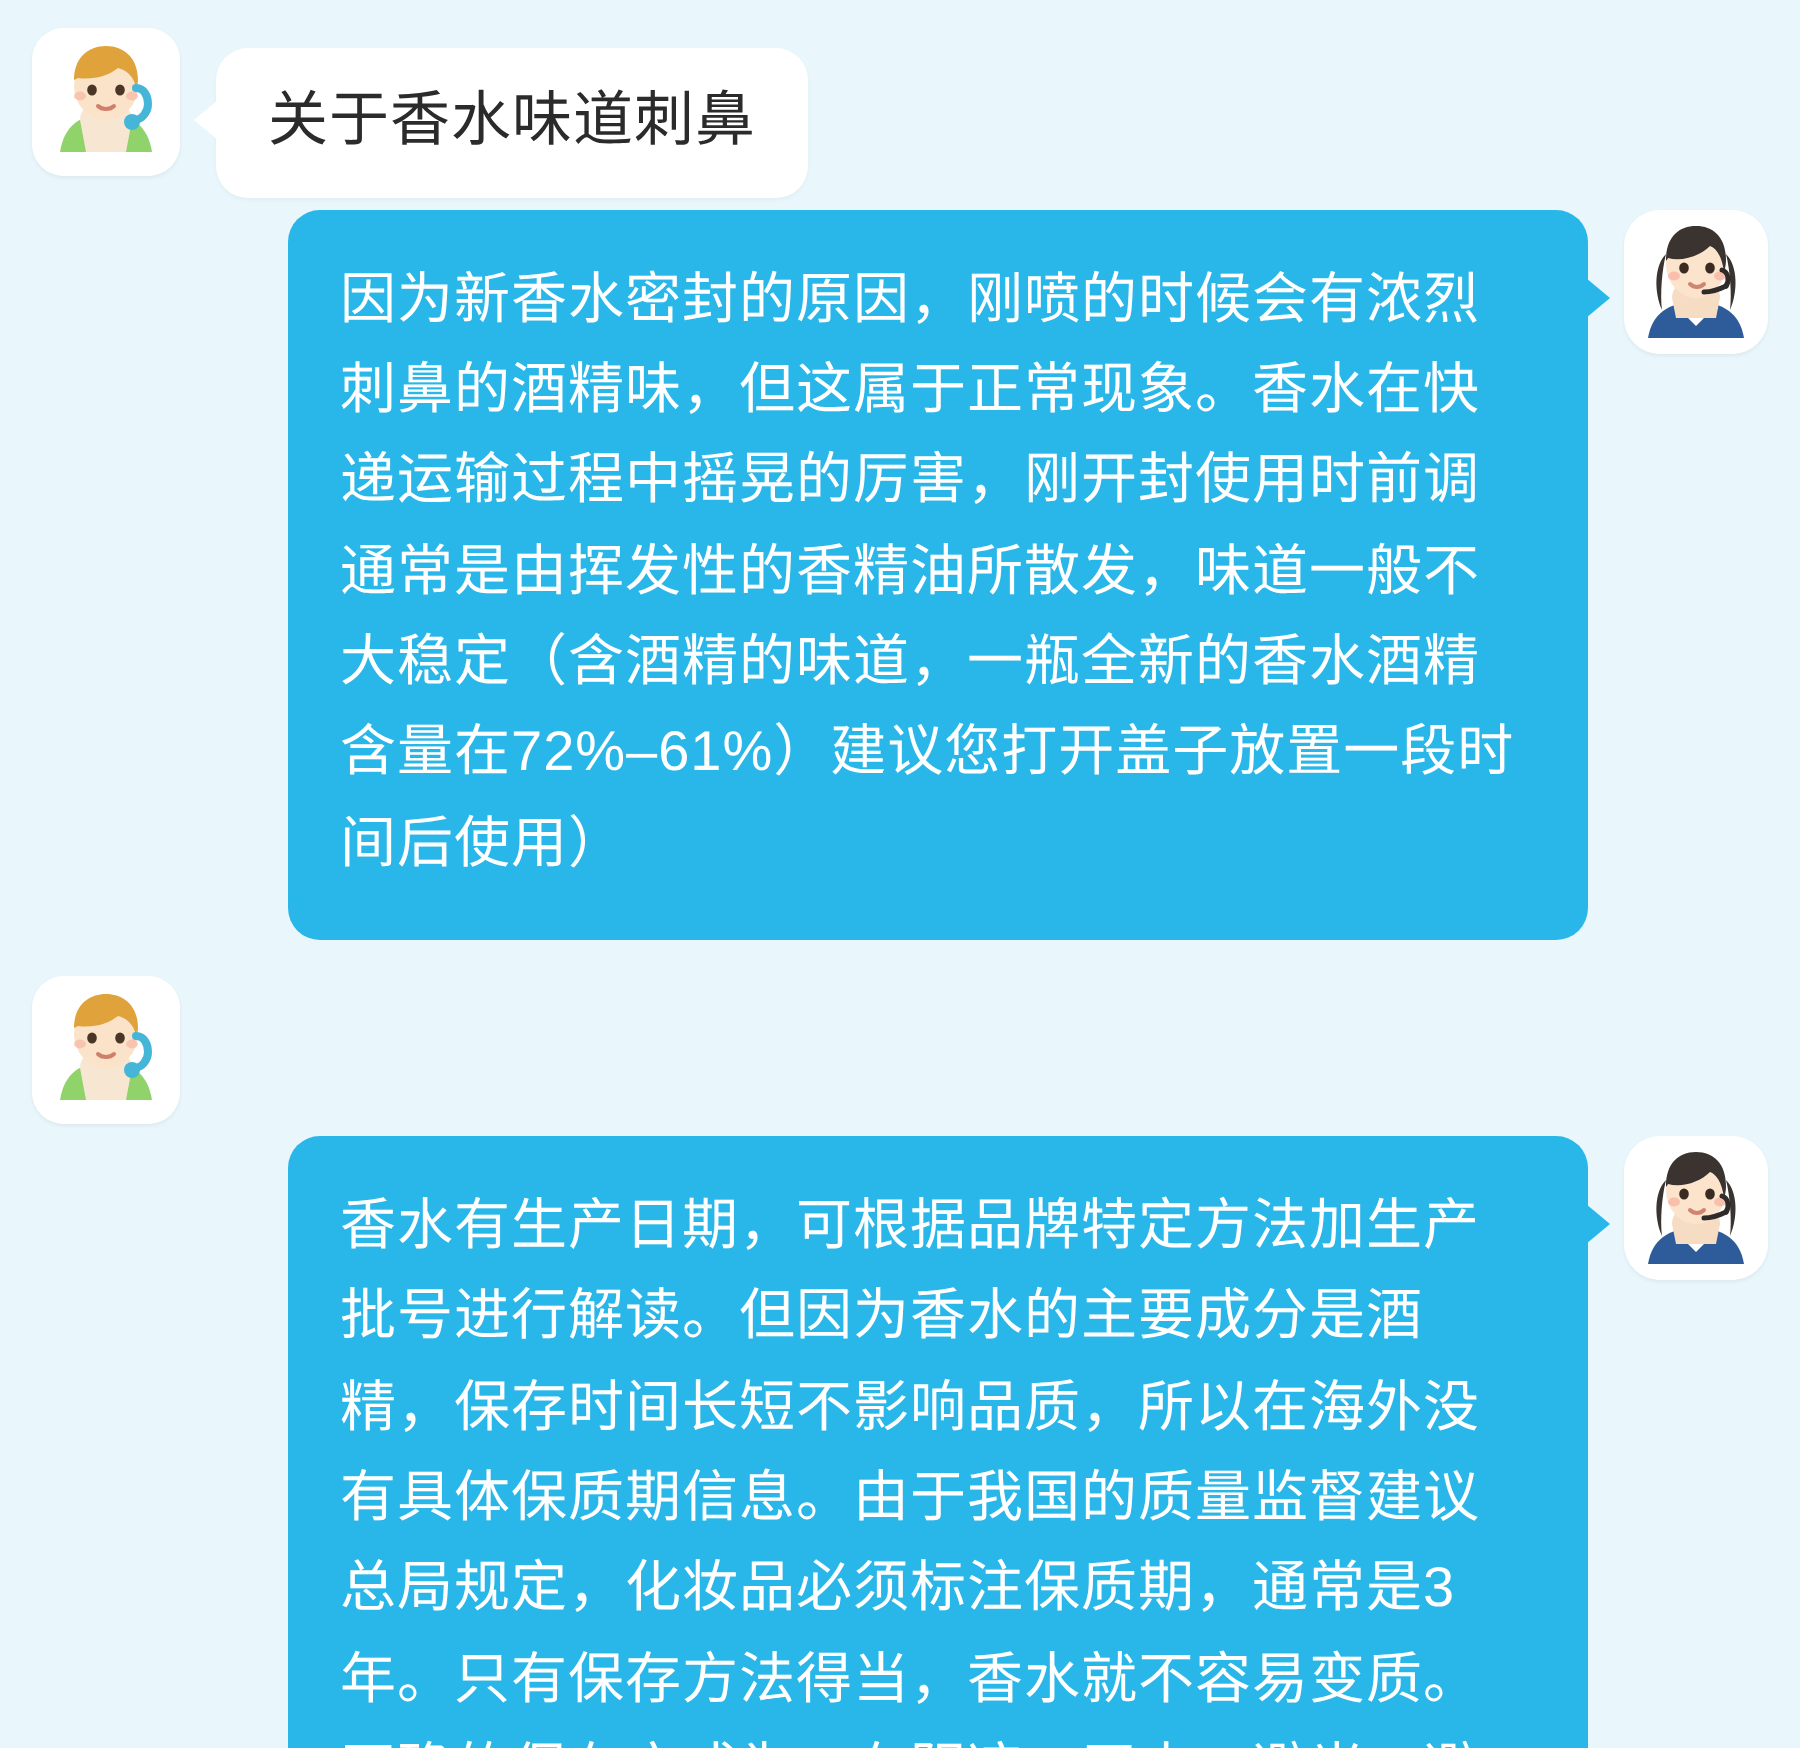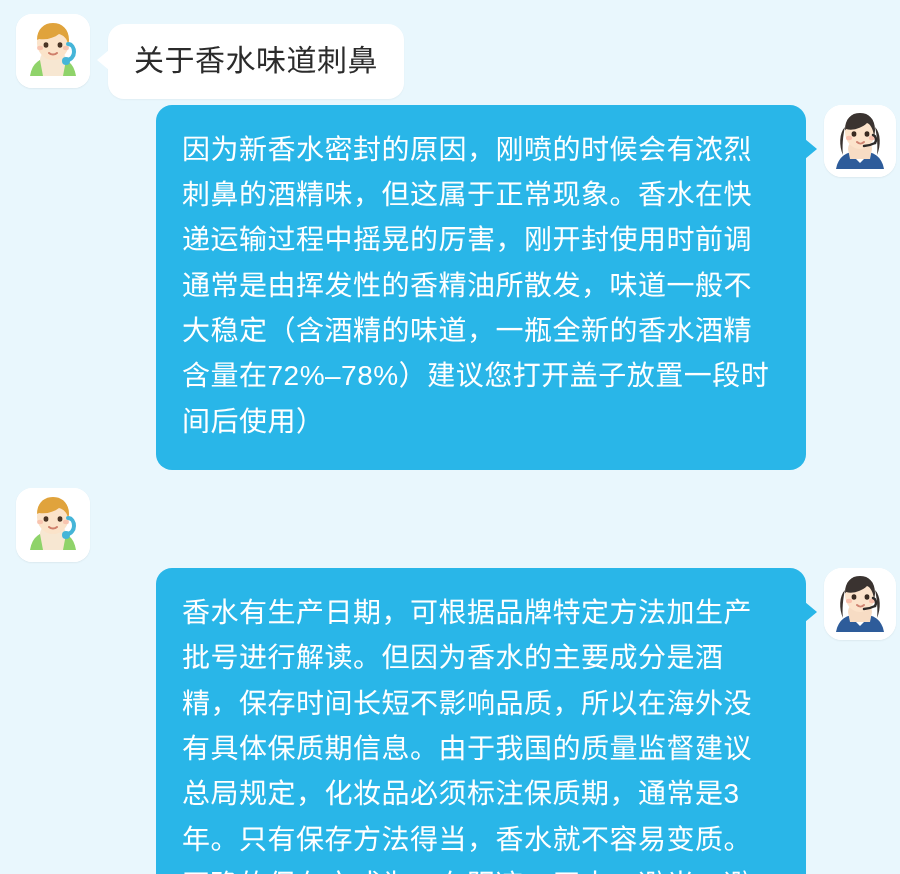--- a/index.html
+++ b/index.html
@@ -12,21 +12,21 @@
     height: 874px;
     background: #e8f7fd;
     font-family: "Liberation Sans", "DejaVu Sans", sans-serif;
     overflow: hidden;
   }
   .chat-wrap {
     position: relative;
     width: 900px;
     height: 874px;
     box-sizing: border-box;
-    padding: 14px 4px 0 16px;
+    padding: 14px 16px 0 16px;
     background: linear-gradient(180deg, #e9f7fd 0%, #e9f7fd 100%);
   }
 
   
   .row {
     display: flex;
     align-items: flex-start;
     margin-bottom: 14px;
   }
   .row.left { justify-content: flex-start; }
@@ -124,21 +124,21 @@
         <circle cx="50" cy="47" r="4" fill="#45b5d8"></circle>
       </svg>
     </div>
     <div class="bubble white">
       <span class="msg-text">关于香水味道刺鼻</span>
     </div>
   </div>
 
   <div class="row right a-row">
     <div class="bubble blue">
-      <span class="msg-text">因为新香水密封的原因，刚喷的时候会有浓烈刺鼻的酒精味，但这属于正常现象。香水在快递运输过程中摇晃的厉害，刚开封使用时前调通常是由挥发性的香精油所散发，味道一般不大稳定（含酒精的味道，一瓶全新的香水酒精含量在72%–78%）建议您打开盖子放置一段时间后使用）</span>
+      <span class="msg-text">因为新香水密封的原因，刚喷的时候会有浓烈刺鼻的酒精味，但这属于正常现象。香水在快递运输过程中摇晃的厉害，刚开封使用时前调通常是由挥发性的香精油所散发，味道一般不大稳定（含酒精的味道，一瓶全新的香水酒精含量在72%–61%）建议您打开盖子放置一段时间后使用）</span>
     </div>
     <div class="avatar agent">
       <svg viewBox="0 0 72 72" xmlns="http://www.w3.org/2000/svg">
         <rect width="72" height="72" rx="18" fill="#ffffff"></rect>
         <path d="M12 64c2-12 10-18 24-18s22 6 24 18z" fill="#2e5c9a"></path>
         <path d="M28 44h16l-4 10-4 4-4-4z" fill="#ffffff"></path>
         <path d="M24 44c0-6 5-9 12-9s12 3 12 9l-2 10H26z" fill="#f7dcc4"></path>
         <ellipse cx="36" cy="27" rx="15" ry="17" fill="#fce3cb"></ellipse>
         <path d="M21 25c0-11 6-17 15-17s15 6 15 17c0 3-1 6-1 6-1-8-4-12-7-13-5 5-14 8-21 6 0 0-1 2-1 1z" fill="#3a3330"></path>
         <path d="M21 22c-2 8-3 20-2 28-4-9-4-22 2-28z" fill="#3a3330"></path>

